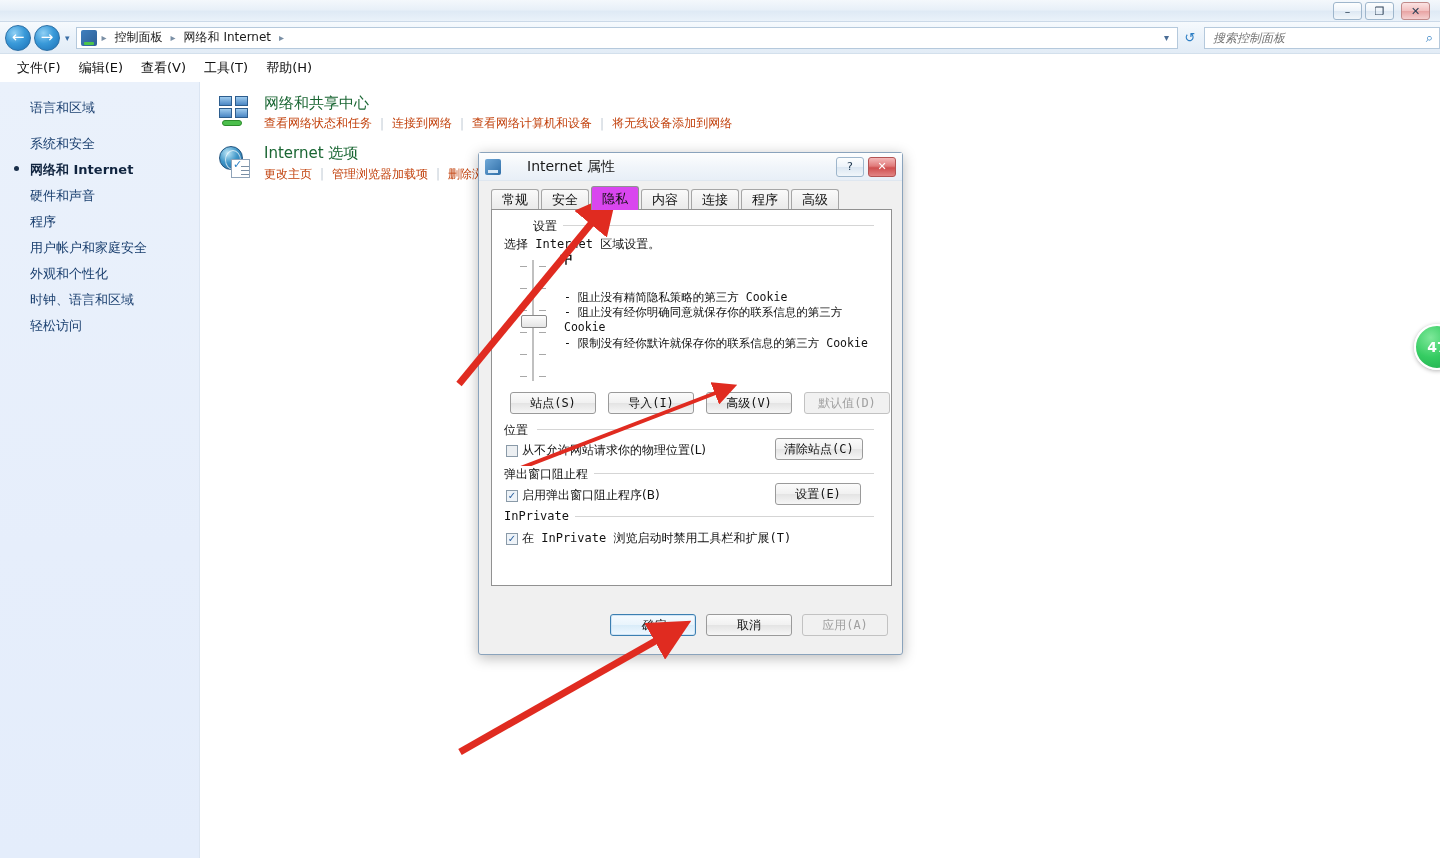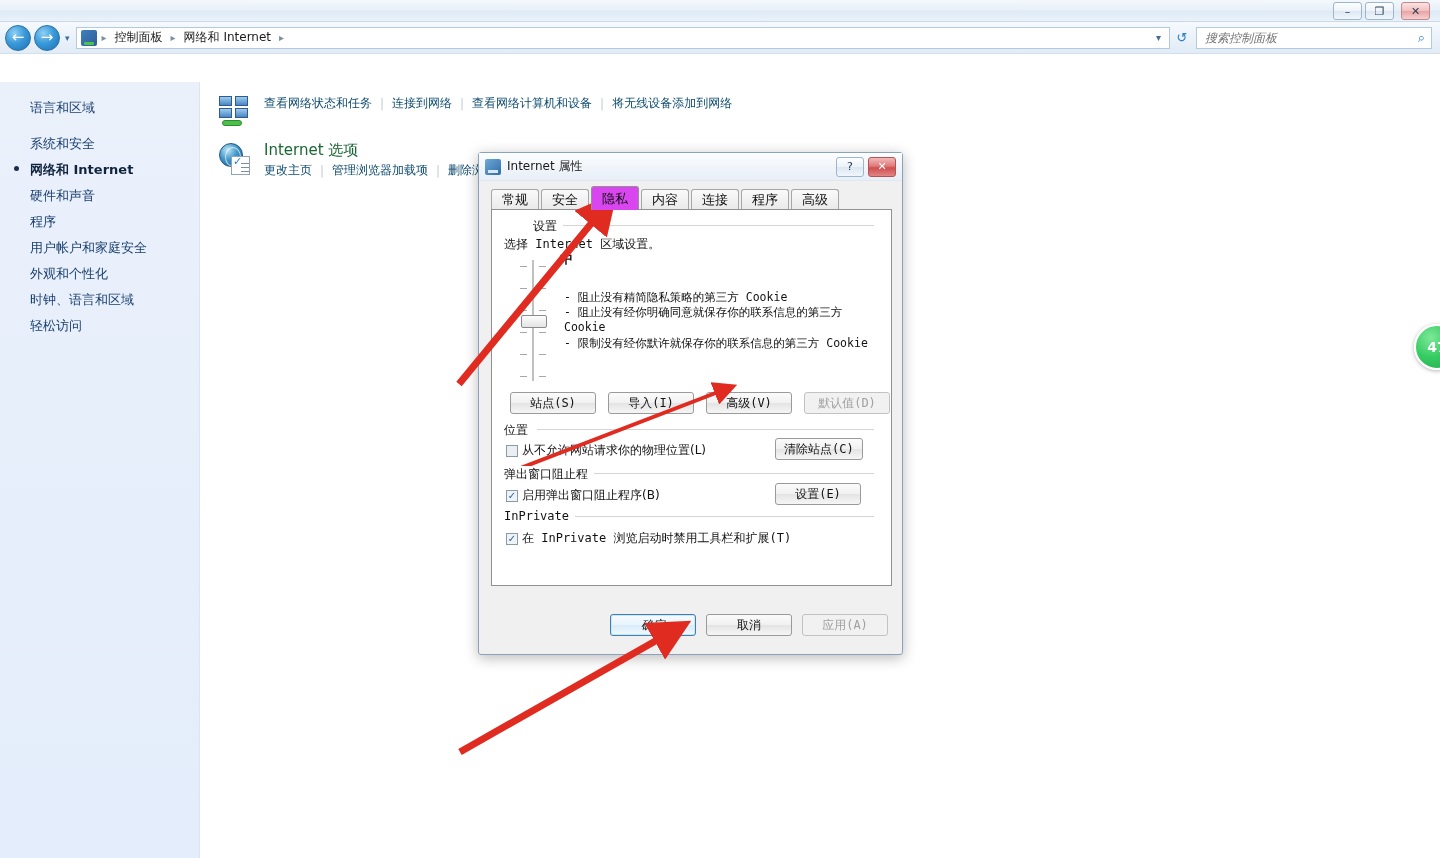--- a/index.html
+++ b/index.html
@@ -70,21 +70,21 @@
   }
   .crumb-sep { color: #7a8fa5; font-size: 10px; padding: 0 3px; }
   .crumb { color: #1a1a1a; padding: 1px 3px; }
   #crumb-chevron { margin-left:auto; color:#4a6d96; font-size:10px; padding-right:4px; }
   #refresh-btn {
     width: 24px; height: 22px; flex: none;
     display:flex; align-items:center; justify-content:center;
     color:#2f7fc4; font-size:13px;
   }
   #searchbox {
-    width: 236px; height: 22px; flex: none; margin-right: 8px; margin-left: 2px;
+    width: 236px; height: 22px; flex: none; margin-right: 0; margin-left: 2px;
     background:#ffffff; border:1px solid #b5c9dc;
     display:flex; align-items:center; padding: 0 6px;
   }
   #search-input {
     border:none; outline:none; flex:1 1 auto;
     font-family: "DejaVu Sans", "Liberation Sans", sans-serif;
     font-size: 12px; color:#999999; font-style: italic; background:transparent;
   }
   #search-icon { color:#2f7fc4; font-size:13px; }
 
@@ -126,21 +126,21 @@
   .cat {
     display:flex; gap:12px; margin-bottom: 13px;
   }
   .cat-icon { width:34px; height:34px; flex:none; position:relative; }
   .cat-body { flex: 1 1 auto; }
   .cat-title {
     font-size:15px; color:#1a6633; margin-bottom: 3px; line-height:1.15;
   }
   .cat-links { display:flex; align-items:center; font-size:12px; }
   .cat-links a {
-    color:#0c4a6e; text-decoration:none; white-space:nowrap;
+    color:#c2410c; text-decoration:none; white-space:nowrap;
   }
   .link-sep { color:#c3ccd6; padding: 0 8px; }
 
   
   .ico-net .m { position:absolute; width:13px; height:10px; background:linear-gradient(to bottom,#9ecbee,#4a86c4); border:1px solid #2d5d8e; }
   .ico-net .m1 { left:1px; top:1px; } .ico-net .m2 { left:17px; top:1px; }
   .ico-net .m3 { left:1px; top:13px; } .ico-net .m4 { left:17px; top:13px; }
   .ico-net .plug { position:absolute; left:4px; top:25px; width:20px; height:6px; background:#4cbf4c; border-radius:3px; border:1px solid #2d8c2d; }
   
   .ico-hg .b { position:absolute; border-radius:50%; }
@@ -168,21 +168,21 @@
   #dlg-title {
     height:28px; display:flex; align-items:center; padding: 0 6px;
     background: linear-gradient(to bottom,#fdfefe 0%,#f1f5fa 50%,#e8eff7 100%);
     border-bottom:1px solid #dfe7f0;
   }
   #dlg-icon {
     width:16px; height:16px; margin-right:6px; flex:none; position:relative;
     background:linear-gradient(135deg,#6fa8d8 0%,#2f6ea8 100%); border-radius:2px;
   }
   #dlg-icon:after{content:"";position:absolute;left:3px;bottom:2px;width:10px;height:3px;background:#d8e8f6;}
-  #dlg-title-text { font-size:12px; color:#1a1a1a; flex:1 1 auto; }
+  #dlg-title-text { font-size:14px; color:#1a1a1a; flex:1 1 auto;margin-left:20px; }
   .dlgbtn {
     width:28px; height:20px; border:1px solid #9eb6cc; border-radius:3px;
     display:flex; align-items:center; justify-content:center;
     font-size:11px; color:#223b52;
     background: linear-gradient(to bottom,#fdfefe 0%,#edf3f9 48%,#dce7f2 52%,#f1f6fa 100%);
     margin-left:4px;
   }
   #dlg-close {
     background: linear-gradient(to bottom,#f4b9b9 0%,#e07a7a 45%,#cf4f4f 55%,#e28484 100%);
     border-color:#b35353; color:#ffffff;
@@ -341,20 +341,27 @@
     <div id="refresh-btn">
         <span>↺</span>
       </div>
 
     <div id="searchbox">
       <input id="search-input" value="" placeholder="搜索控制面板" style="">
       <span id="search-icon">⌕</span>
     </div>
   </div>
 
+  <div id="menubar">
+    <div class="menuitem">文件(F)</div>
+    <div class="menuitem">编辑(E)</div>
+    <div class="menuitem">查看(V)</div>
+    <div class="menuitem">工具(T)</div>
+    <div class="menuitem">帮助(H)</div>
+  </div>
 
   <div id="sidebar">
     <div class="side-home">语言和区域</div>
     <div id="side-gap"></div>
     <div class="side-item"><span>系统和安全</span></div>
     <div class="side-item active">
       <span class="side-bullet"></span>
       <span>网络和 Internet</span>
     </div>
     <div class="side-item"><span>硬件和声音</span></div>
@@ -369,20 +376,21 @@
 
     <div class="cat">
       <div class="cat-icon ico-net">
         <div class="m m1"></div>
           <div class="m m2"></div>
           <div class="m m3"></div>
           <div class="m m4"></div>
           <div class="plug"></div>
       </div>
       <div class="cat-body">
+        <div class="cat-title">网络和共享中心</div>
         <div class="cat-links">
           <a>查看网络状态和任务</a>
           <span class="link-sep">|</span>
           <a>连接到网络</a>
           <span class="link-sep">|</span>
           <a>查看网络计算机和设备</a>
           <span class="link-sep">|</span>
           <a>将无线设备添加到网络</a>
         </div>
       </div>

